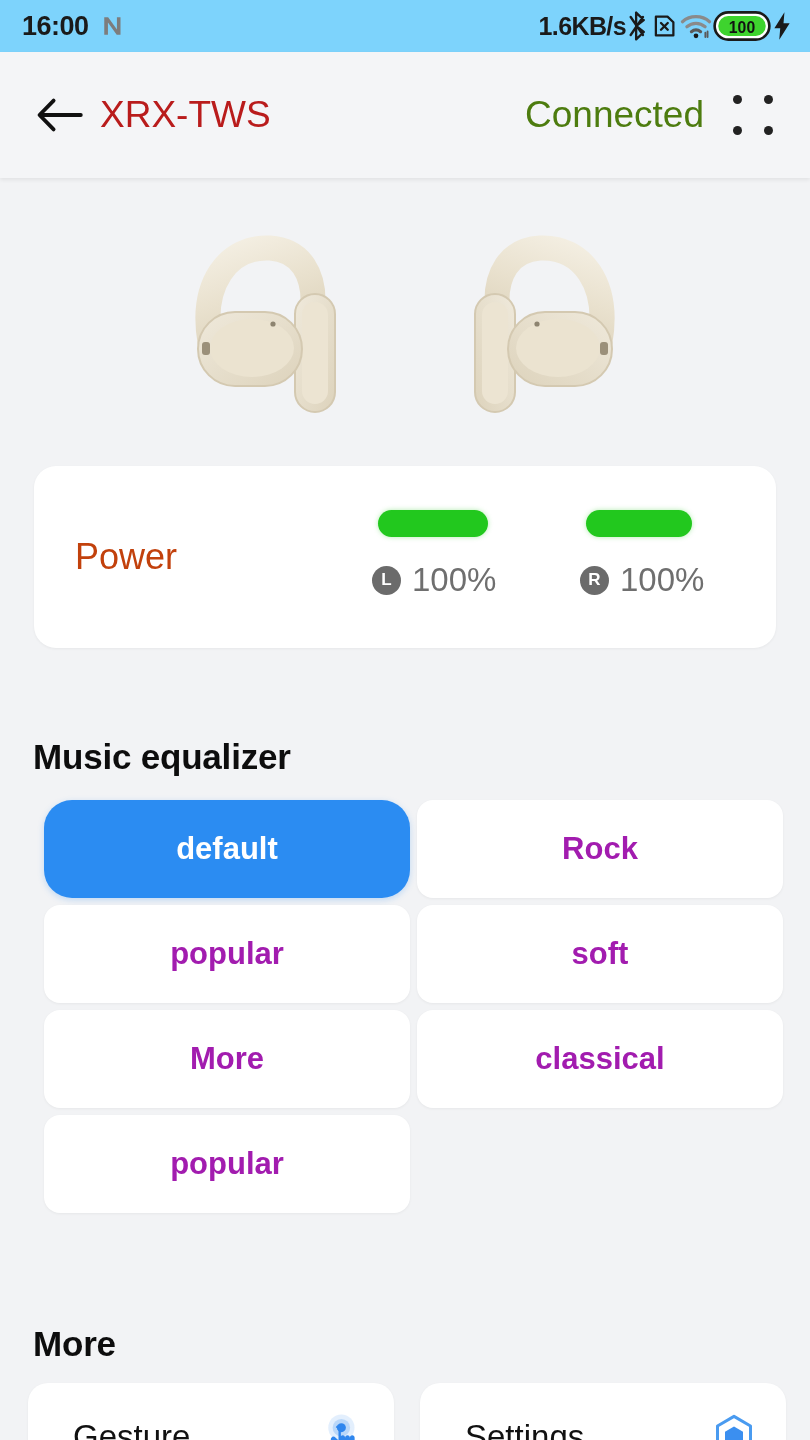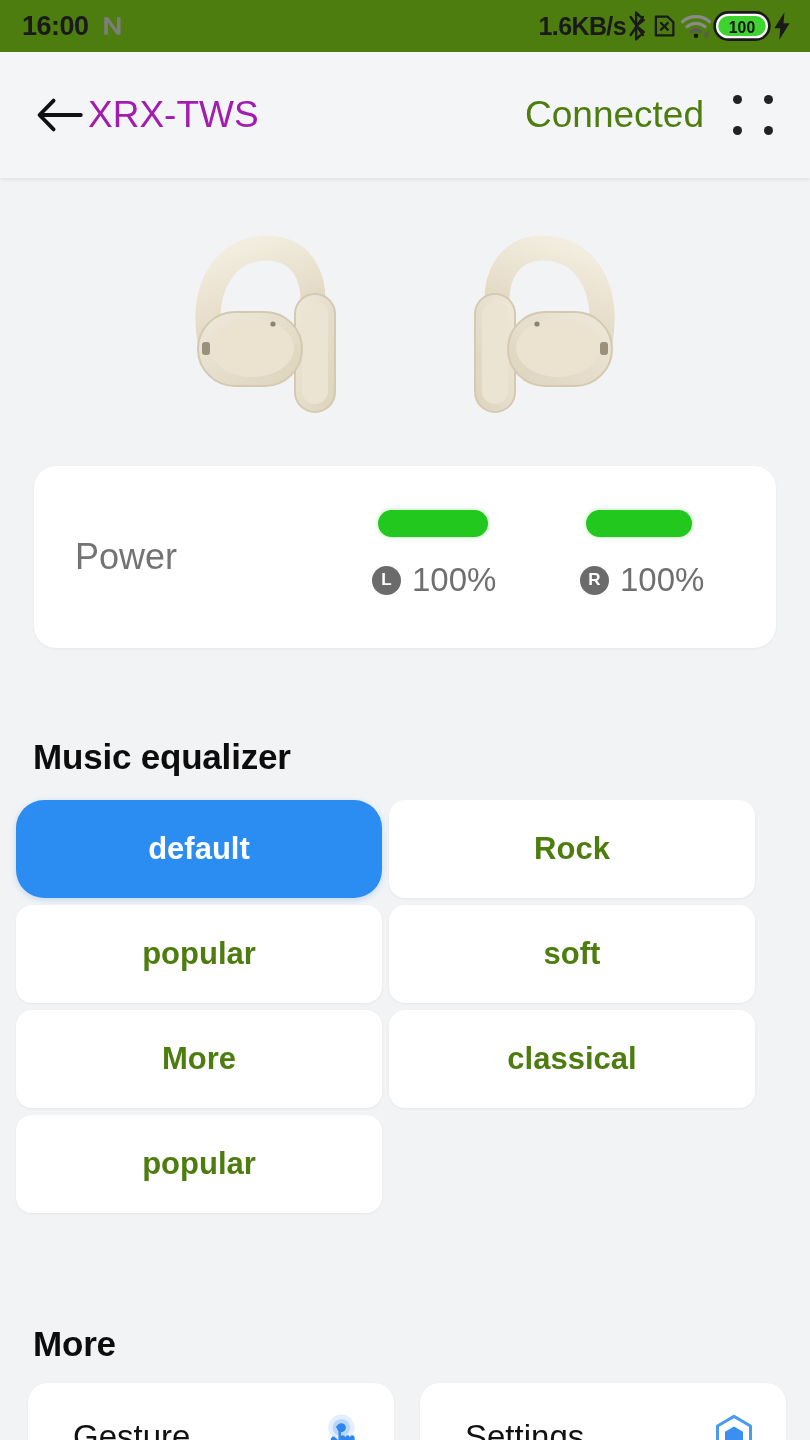--- a/index.html
+++ b/index.html
@@ -8,42 +8,42 @@
     overflow: hidden;
     background: #f2f3f5;
     font-family: "Liberation Sans", sans-serif;
     -webkit-font-smoothing: antialiased;
   }
   .phone { position: relative; width: 810px; height: 1440px; background: #f2f3f5; }
 
   
   .statusbar {
     position: absolute; top: 0; left: 0; width: 810px; height: 52px;
-    background: #4d7c0f;
+    background: #7dd3fc;
     display: flex; align-items: center; justify-content: space-between;
     padding: 0 18px 0 22px;
   }
   .sb-left { display: flex; align-items: center; gap: 12px; }
   .sb-time { font-size: 27px; font-weight: 700; color: #1a1a1a; letter-spacing: -0.5px; }
   .sb-right { display: flex; align-items: center; gap: 1px; }
   .sb-speed { font-size: 25px; font-weight: 700; color: #1a1a1a; letter-spacing: -0.6px; }
   .icon-svg { display: block; }
 
   
   .appbar {
     position: absolute; top: 52px; left: 0; width: 810px; height: 126px;
     background: #f4f5f7;
     display: flex; align-items: center;
     padding: 0 26px 0 32px;
     box-shadow: 0 2px 4px rgba(0,0,0,0.07);
     z-index: 5;
   }
   .back-btn { width: 56px; height: 56px; display: flex; align-items: center; justify-content: center; flex: none; cursor: pointer; }
   .appbar-title {
-    font-size: 37px; color: #a21caf; 
+    font-size: 37px; color: #b91c1c; margin-left: 12px;
     letter-spacing: 0px; white-space: nowrap;
   }
   .appbar-spacer { flex: 1; }
   .conn-status { font-size: 37px; color: #4d7c0f; white-space: nowrap; letter-spacing: 0px; }
   .menu-btn {
     width: 62px; height: 62px; margin-left: 18px;
     display: grid; grid-template-columns: repeat(2, 1fr); grid-template-rows: repeat(2, 1fr);
     place-items: center; gap: 0; cursor: pointer;
   }
   .menu-btn span { display: block; width: 9px; height: 9px; border-radius: 50%; background: #222; }
@@ -56,21 +56,21 @@
   .bud-wrap { width: 200px; height: 190px; position: relative; }
 
   
   .power-card {
     position: absolute; left: 34px; top: 286px;
     width: 742px; height: 182px;
     background: #fff; border-radius: 22px;
     box-shadow: 0 1px 3px rgba(0,0,0,0.05);
     display: flex; align-items: center;
   }
-  .power-label { font-size: 36px; color: #737373; margin-left: 41px; letter-spacing: 0px; }
+  .power-label { font-size: 36px; color: #c2410c; margin-left: 41px; letter-spacing: 0px; }
   .batt-group { position: absolute; right: 32px; top: 44px; display: flex; gap: 44px; }
   .batt-col { width: 164px; display: flex; flex-direction: column; align-items: flex-start; }
   .batt-bar {
     width: 110px; height: 27px; border-radius: 14px; background: #22c81e;
     box-shadow: 0 0 5px rgba(34,200,30,0.35);
     margin-left: 6px;
   }
   .batt-bar.r { width: 106px; }
   .batt-read { display: flex; align-items: center; gap: 11px; margin-top: 24px; }
   .lr-badge {
@@ -81,29 +81,29 @@
   .batt-pct { font-size: 33px; color: #6f6f6f; letter-spacing: 0px; text-align: right; }
 
   
   .section-title {
     font-size: 35px; font-weight: 700; color: #0d0d0d;
     margin-left: 33px; letter-spacing: -0.2px;
   }
 
   
   .eq-grid {
-    position: absolute; left: 16px; top: 620px;
+    position: absolute; left: 44px; top: 620px;
     width: 758px;
     display: grid; grid-template-columns: 366px 366px;
     column-gap: 26px; row-gap: 24px; gap: 7px;
   }
   .eq-btn {
     height: 98px; border-radius: 16px; background: #fff;
     display: flex; align-items: center; justify-content: center;
-    font-size: 31px; font-weight: 700; color: #4d7c0f;
+    font-size: 31px; font-weight: 700; color: #a21caf;
     box-shadow: 0 1px 3px rgba(0,0,0,0.05);
     cursor: pointer; letter-spacing: 0px;
   }
   .eq-btn.active {
     background: #2b8cf2; color: #fff; border-radius: 28px;
     box-shadow: 0 2px 6px rgba(43,140,242,0.25);
   }
 
   
   .more-grid {

